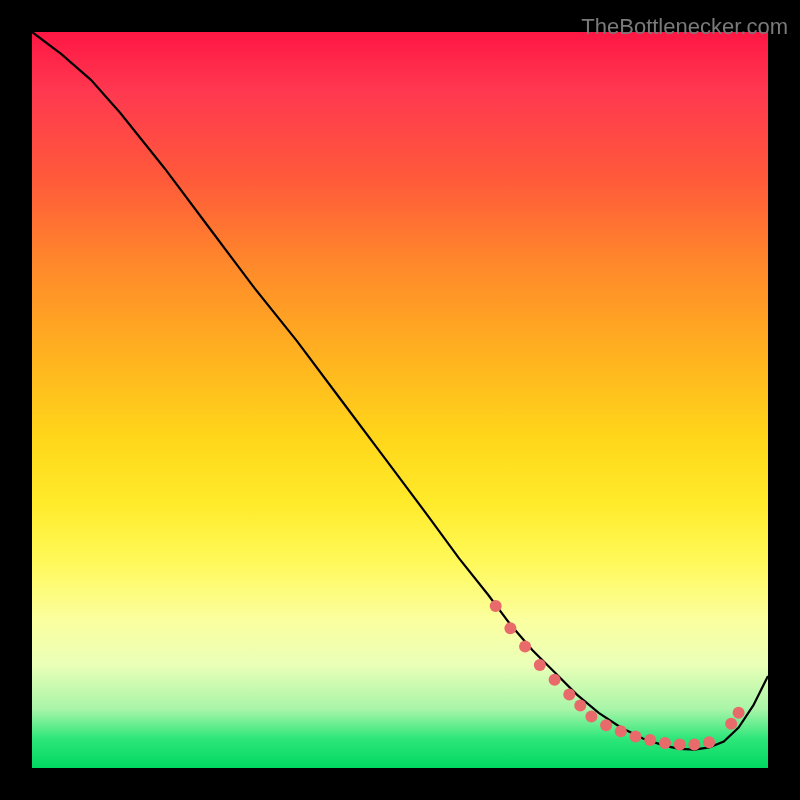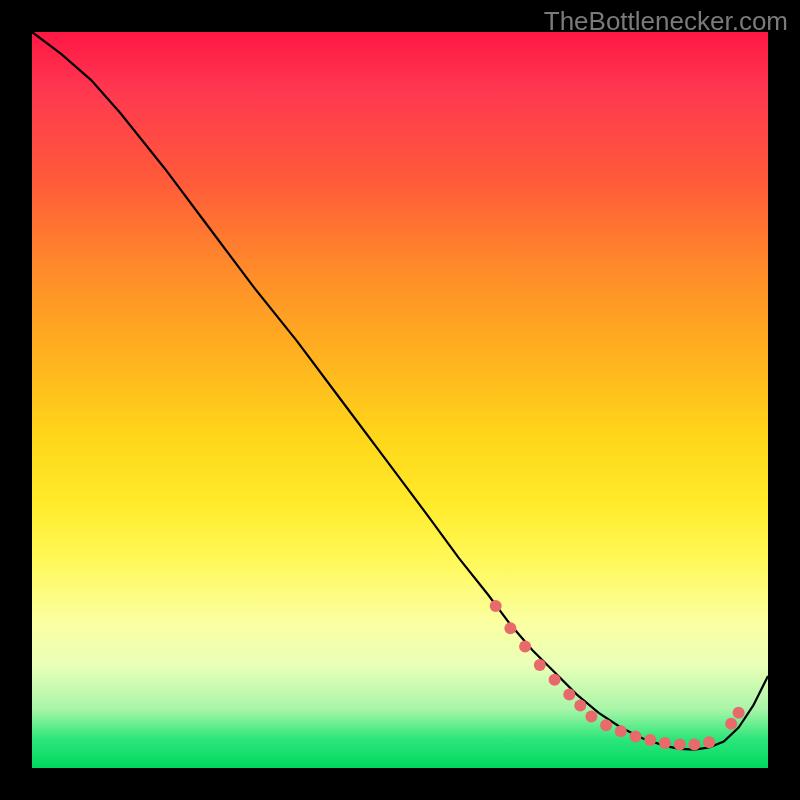--- a/index.html
+++ b/index.html
@@ -6,24 +6,24 @@
   body {
     width: 800px;
     height: 800px;
     background: #000;
     position: relative;
     font-family: Arial, sans-serif;
     overflow: hidden;
   }
   .attribution {
     position: absolute;
-    top: 6px;
+    top: 14px;
     right: 12px;
     color: #7a7a7a;
-    font-size: 26px;
+    font-size: 22px;
     font-weight: 500;
     z-index: 5;
   }
   .plot-area {
     position: absolute;
     left: 32px;
     top: 32px;
     width: 736px;
     height: 736px;
     background: linear-gradient(to bottom,

